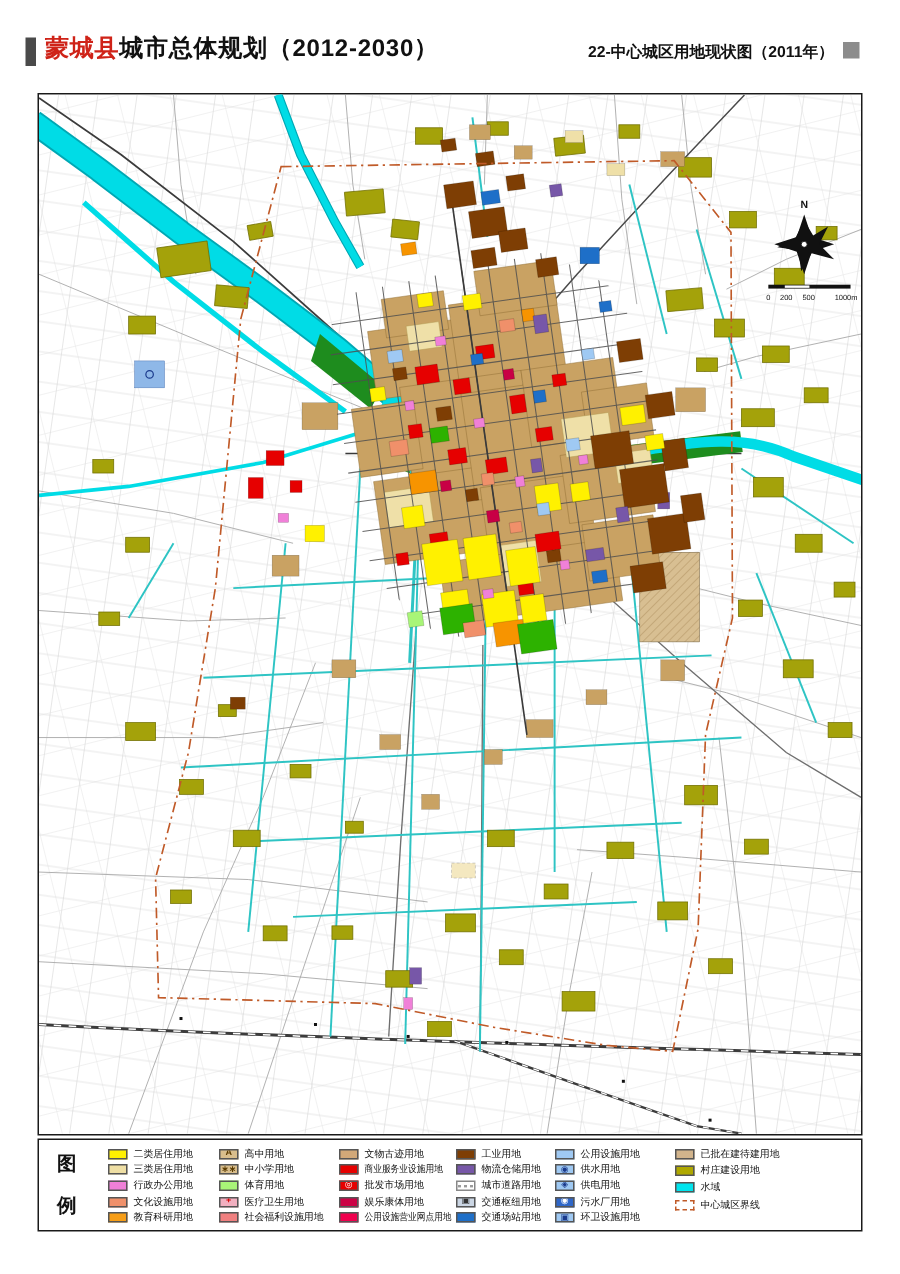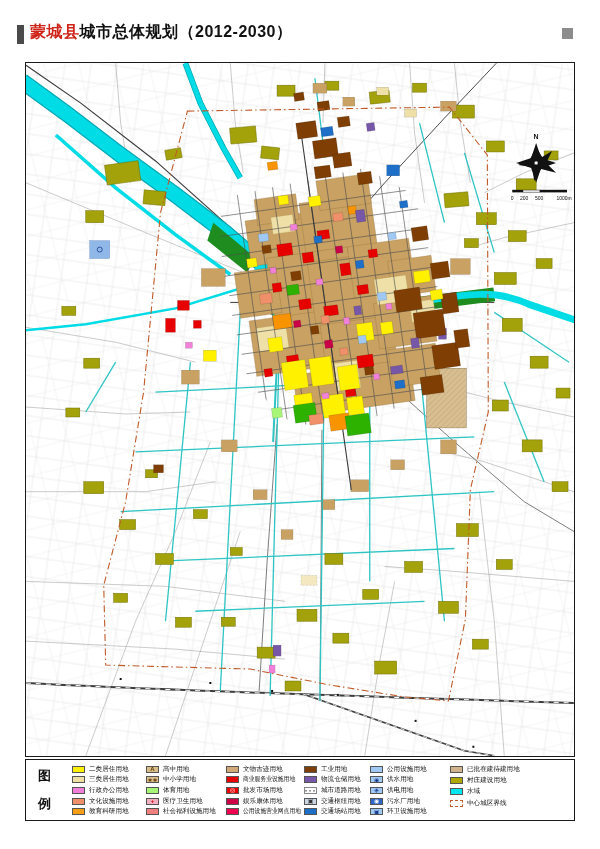--- a/index.html
+++ b/index.html
@@ -43,20 +43,21 @@
 </head>
 <body>
 
 <div class="sheet">
 
   <div class="hdr">
     <span class="hbar"></span>
     <div class="htitle">
       <span class="red">蒙城县</span><span class="blk">城市总体规划（2012-2030）</span>
     </div>
+    <div class="hright">22-中心城区用地现状图（2011年）</div>
     <span class="hsq"></span>
   </div>
 
   <div class="map-frame">
   <svg width="548" height="693" viewBox="0 0 550 695">
     <defs>
       <pattern id="pf" width="26" height="20" patternUnits="userSpaceOnUse" patternTransform="rotate(8)">
         <path d="M0 10 H26 M13 0 V20" stroke="#d2d2d2" stroke-width="0.4" fill="none"></path>
       </pattern>
       <pattern id="pf2" width="34" height="26" patternUnits="userSpaceOnUse" patternTransform="rotate(-14)">

